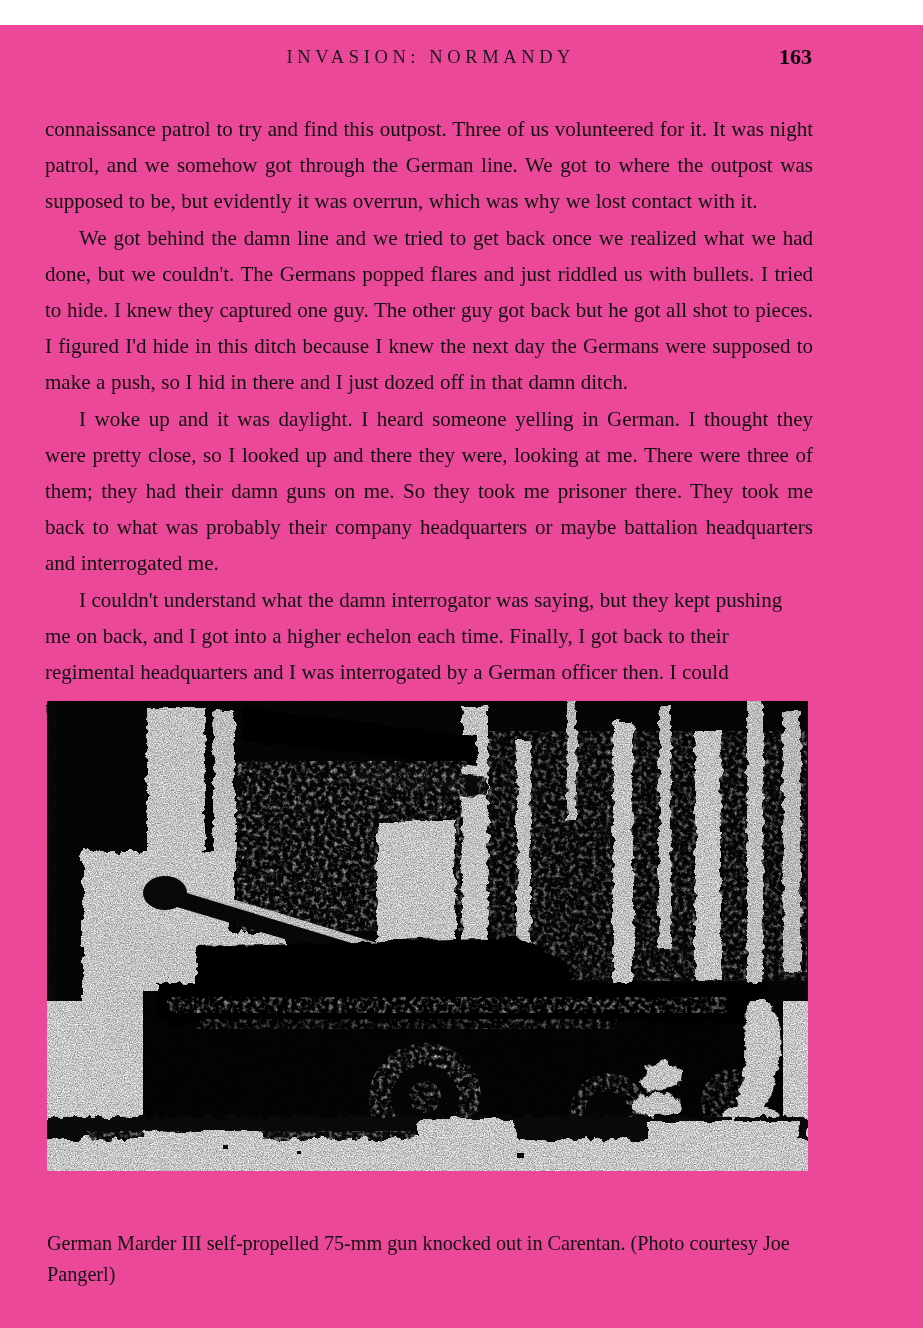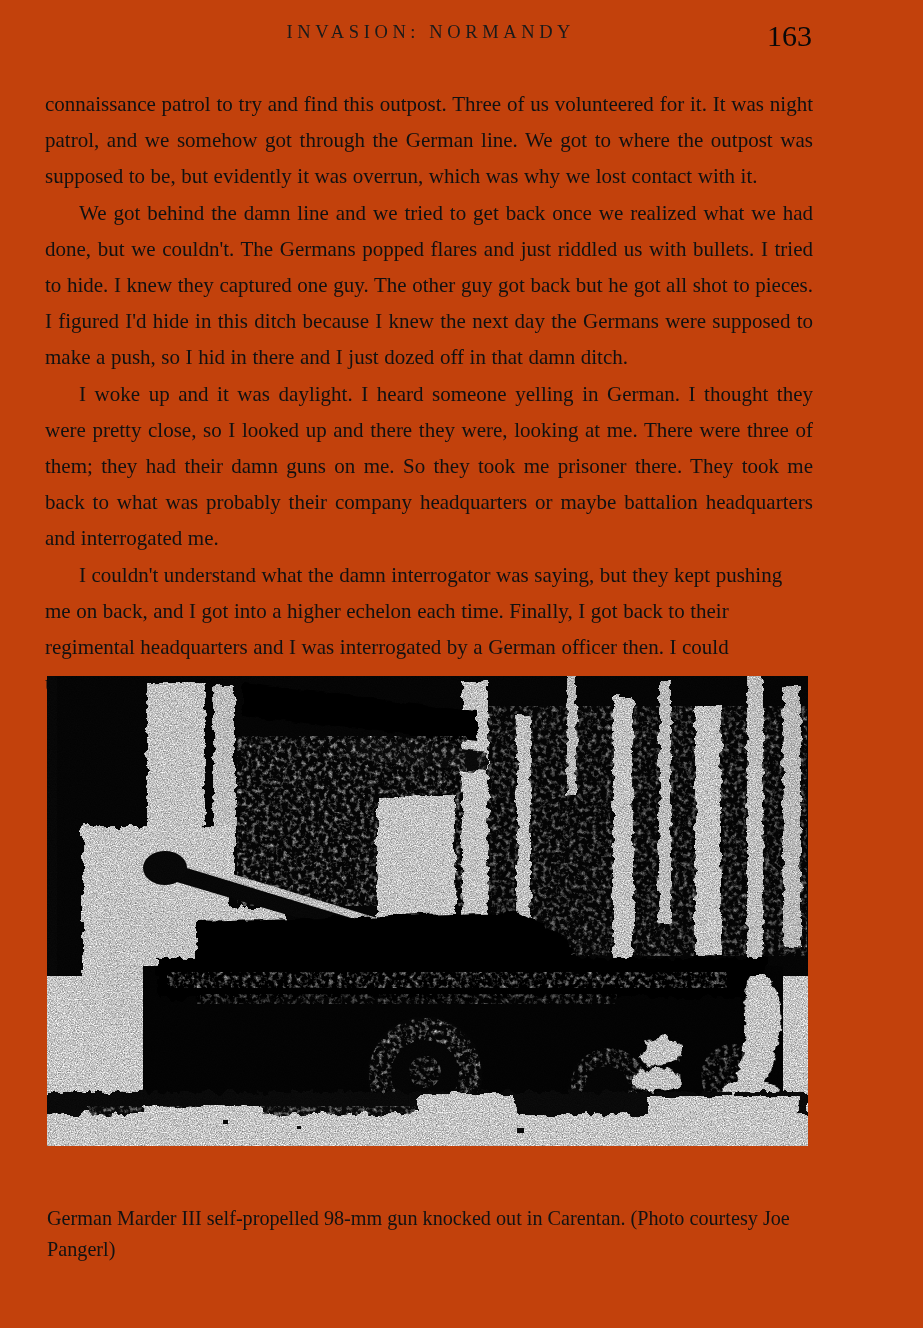--- a/index.html
+++ b/index.html
@@ -15,21 +15,22 @@
     overflow: hidden;
     font-family: "Liberation Serif", "DejaVu Serif", serif;
     color: #0b0b0b;
     -webkit-font-smoothing: antialiased;
   }
 
   
   .page {
     position: absolute;
     inset: 0;
-    background: #c2410c;
+    background: #ec4899;
+    margin-top: 25px;
   }
 
   
   .running-head {
     position: absolute;
     left: 45px;
     top: 22px;
     width: 767px;
     height: 34px;
   }
@@ -43,22 +44,22 @@
     letter-spacing: 4.6px;
     text-indent: 4.6px;
     color: #1a1a1a;
     white-space: nowrap;
     font-weight: 400;
   }
   .rh-folio {
     position: absolute;
     right: 0;
     top: -3px;
-    font-size: 30px;
-    font-weight: 400;
+    font-size: 22px;
+    font-weight: 700;
     color: #090909;
     letter-spacing: 0px;
   }
 
   
   .textblock {
     position: absolute;
     left: 45px;
     top: 86px;
     width: 768px;
@@ -277,15 +278,15 @@
 
           <rect x="0" y="0" width="10" height="300" fill="#0a0a0a" opacity="0.85"></rect>
           <g filter="url(#grain)" opacity="0.5">
             <rect x="0" y="0" width="761" height="470" fill="#000000"></rect>
           </g>
         </g>
       </svg>
     </div>
   </figure>
 
-  <div class="caption">German Marder III self-propelled 98-mm gun knocked out in Carentan. (Photo courtesy Joe Pangerl)</div>
+  <div class="caption">German Marder III self-propelled 75-mm gun knocked out in Carentan. (Photo courtesy Joe Pangerl)</div>
 
 </div>
 
 </body></html>

